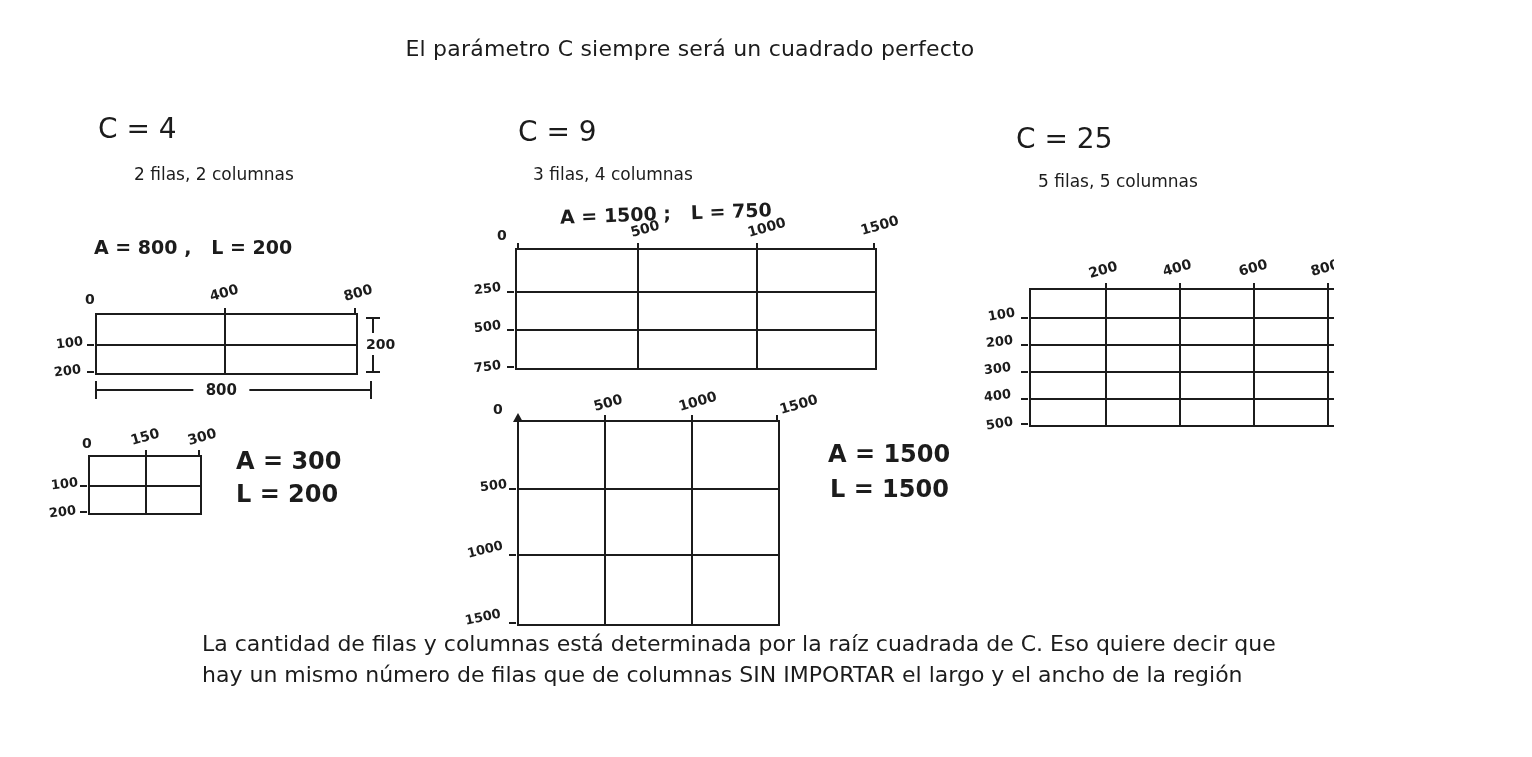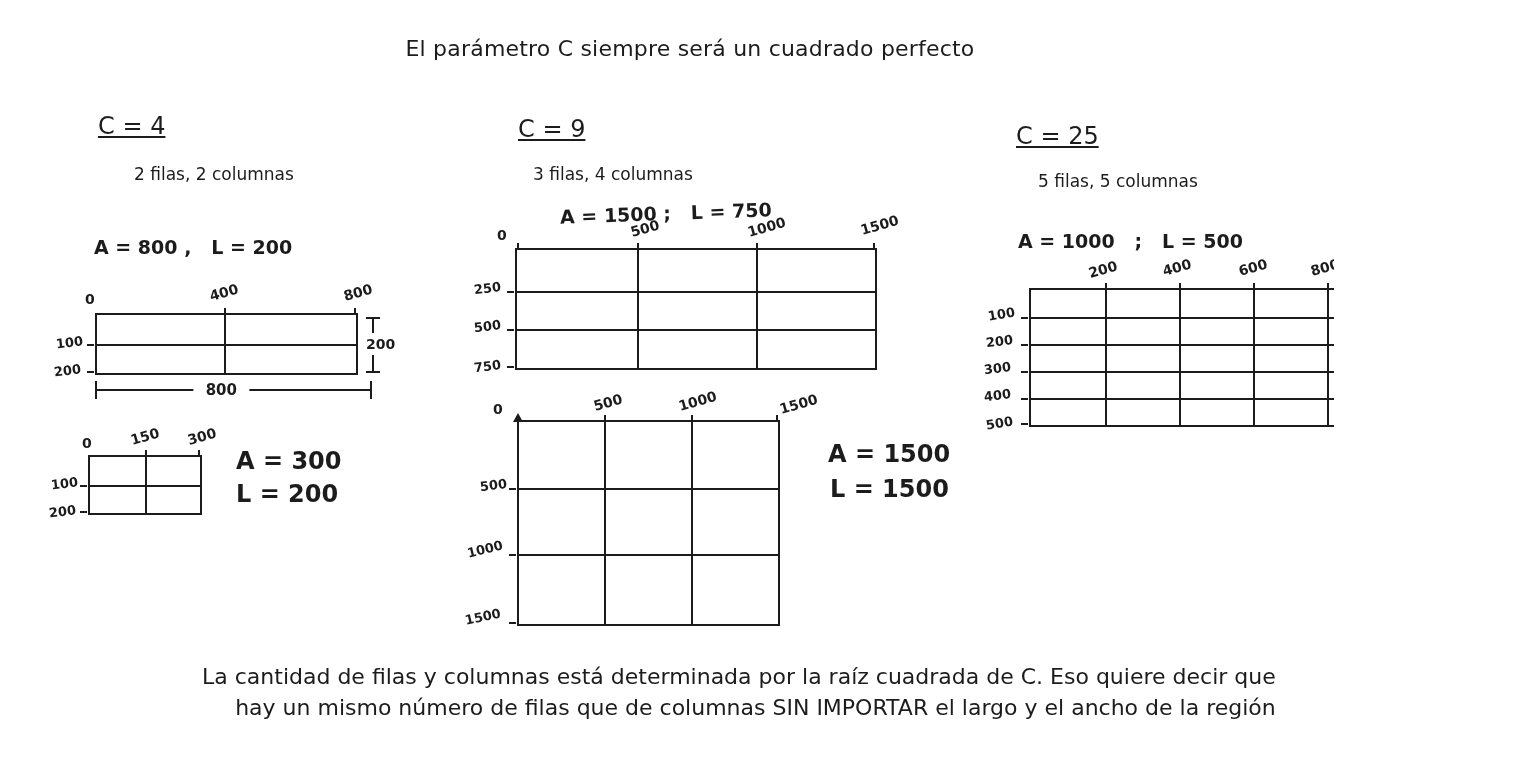--- a/index.html
+++ b/index.html
@@ -3,21 +3,21 @@
 <meta charset="utf-8">
 <style>
   * { margin:0; padding:0; box-sizing:border-box; }
   html,body { background:#ffffff; }
   #canvas {
     position:relative; width:1334px; height:757px; background:#ffffff;
     font-family:"DejaVu Sans", sans-serif; color:#1c1c1c; overflow:hidden;
   }
   .abs { position:absolute; }
   .title { font-size:22px; text-align:center; letter-spacing:0.2px; }
-  .heading { font-size:24px;text-decoration:underline; }
+  .heading { font-size:28px; }
   .subheading { font-size:17px; }
   .params { font-size:19px; font-weight:bold; white-space:pre; }
   .ann { font-size:24px; font-weight:bold; white-space:pre; }
   .footer-line { font-size:22px; line-height:31px; white-space:pre; }
 
   .grid-box { position:absolute; border:2px solid #1c1c1c; background:transparent; }
   .vline { position:absolute; top:0; bottom:0; width:2px; background:#1c1c1c; }
   .hline { position:absolute; left:0; right:0; height:2px; background:#1c1c1c; }
 
   .tick-t { position:absolute; width:2px; height:6px; top:-7px; background:#1c1c1c; }
@@ -134,21 +134,20 @@
     <span class="tlabel rot" style="left:calc(100% + 4px); top:-21px;">1500</span>
     <span class="llabel" style="left:-46px; top:calc(32.5% - 10px); width:34px;">500</span>
     <span class="llabel" style="left:-56px; top:calc(65.5% - 12px); width:40px; transform:rotate(-14deg);">1000</span>
     <span class="llabel" style="left:-62px; top:calc(100% - 14px); width:44px; transform:rotate(-12deg);">1500</span>
   </div>
   <div class="abs ann" style="left:828px; top:440px;">A = 1500</div>
   <div class="abs ann" style="left:830px; top:475px;">L = 1500</div>
 
   <div class="abs heading" style="left:1016px; top:122px;">C = 25</div>
   <div class="abs subheading" style="left:1038px; top:171px;">5 filas, 5 columnas</div>
-  <div class="abs params" style="left:1018px; top:230px;">A = 1000   ;   L = 500</div>
 
   <div class="grid-box" style="left:1029px; top:288px; width:374px; height:139px;">
     <div class="vline" style="left:20%;"></div>
     <div class="vline" style="left:40%;"></div>
     <div class="vline" style="left:60%;"></div>
     <div class="vline" style="left:80%;"></div>
     <div class="hline" style="top:20%;"></div>
     <div class="hline" style="top:40%;"></div>
     <div class="hline" style="top:60%;"></div>
     <div class="hline" style="top:80%;"></div>
@@ -168,18 +167,18 @@
     <span class="tlabel rot" style="left:calc(60% - 12px); top:-27px;">600</span>
     <span class="tlabel rot" style="left:calc(80% - 14px); top:-27px;">800</span>
     <span class="tlabel rot" style="left:calc(100% + 3px); top:-20px;">1000</span>
     <span class="llabel" style="left:-48px; top:calc(20% - 10px); width:32px; transform:rotate(-10deg);">100</span>
     <span class="llabel" style="left:-50px; top:calc(40% - 10px); width:32px;">200</span>
     <span class="llabel" style="left:-52px; top:calc(60% - 10px); width:32px;">300</span>
     <span class="llabel" style="left:-52px; top:calc(80% - 10px); width:32px;">400</span>
     <span class="llabel" style="left:-50px; top:calc(100% - 9px); width:32px; transform:rotate(-10deg);">500</span>
   </div>
 
-  <div class="abs" style="left:202px; top:661px;text-align:right;">
+  <div class="abs" style="left:202px; top:628px;">
     <div class="footer-line">La cantidad de filas y columnas está determinada por la raíz cuadrada de C. Eso quiere decir que</div>
     <div class="footer-line">hay un mismo número de filas que de columnas SIN IMPORTAR el largo y el ancho de la región</div>
   </div>
 
 </div>
 
 </body></html>

